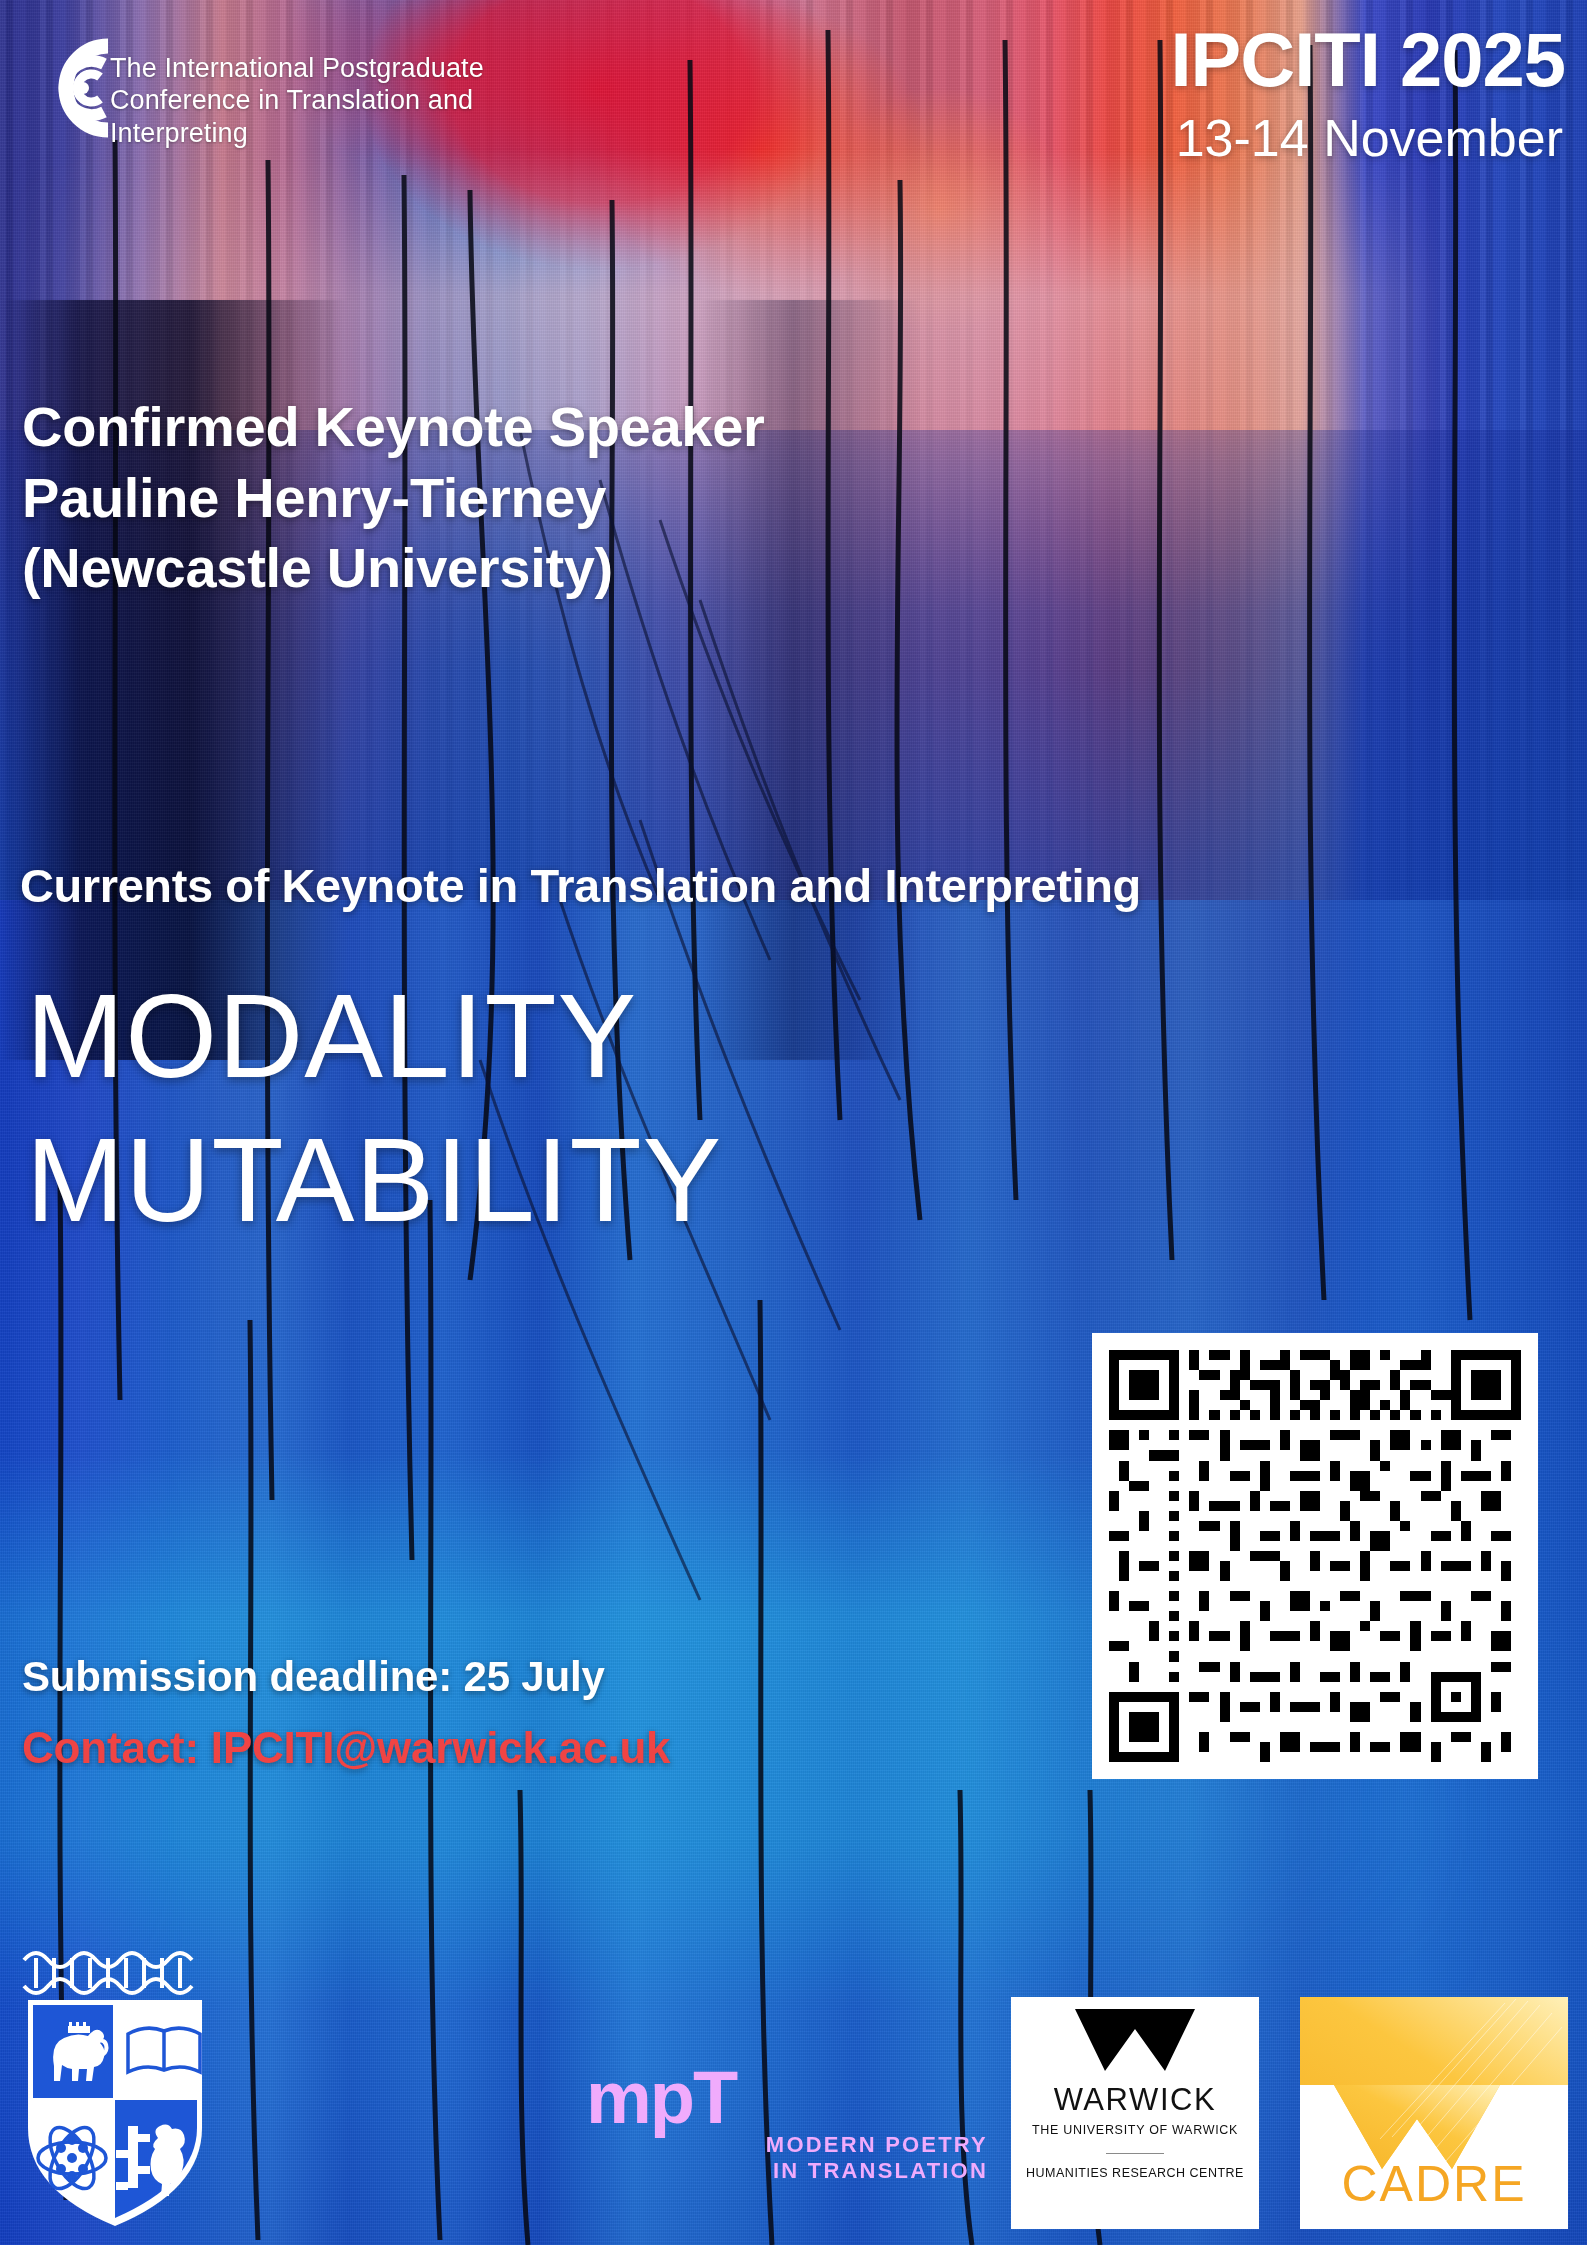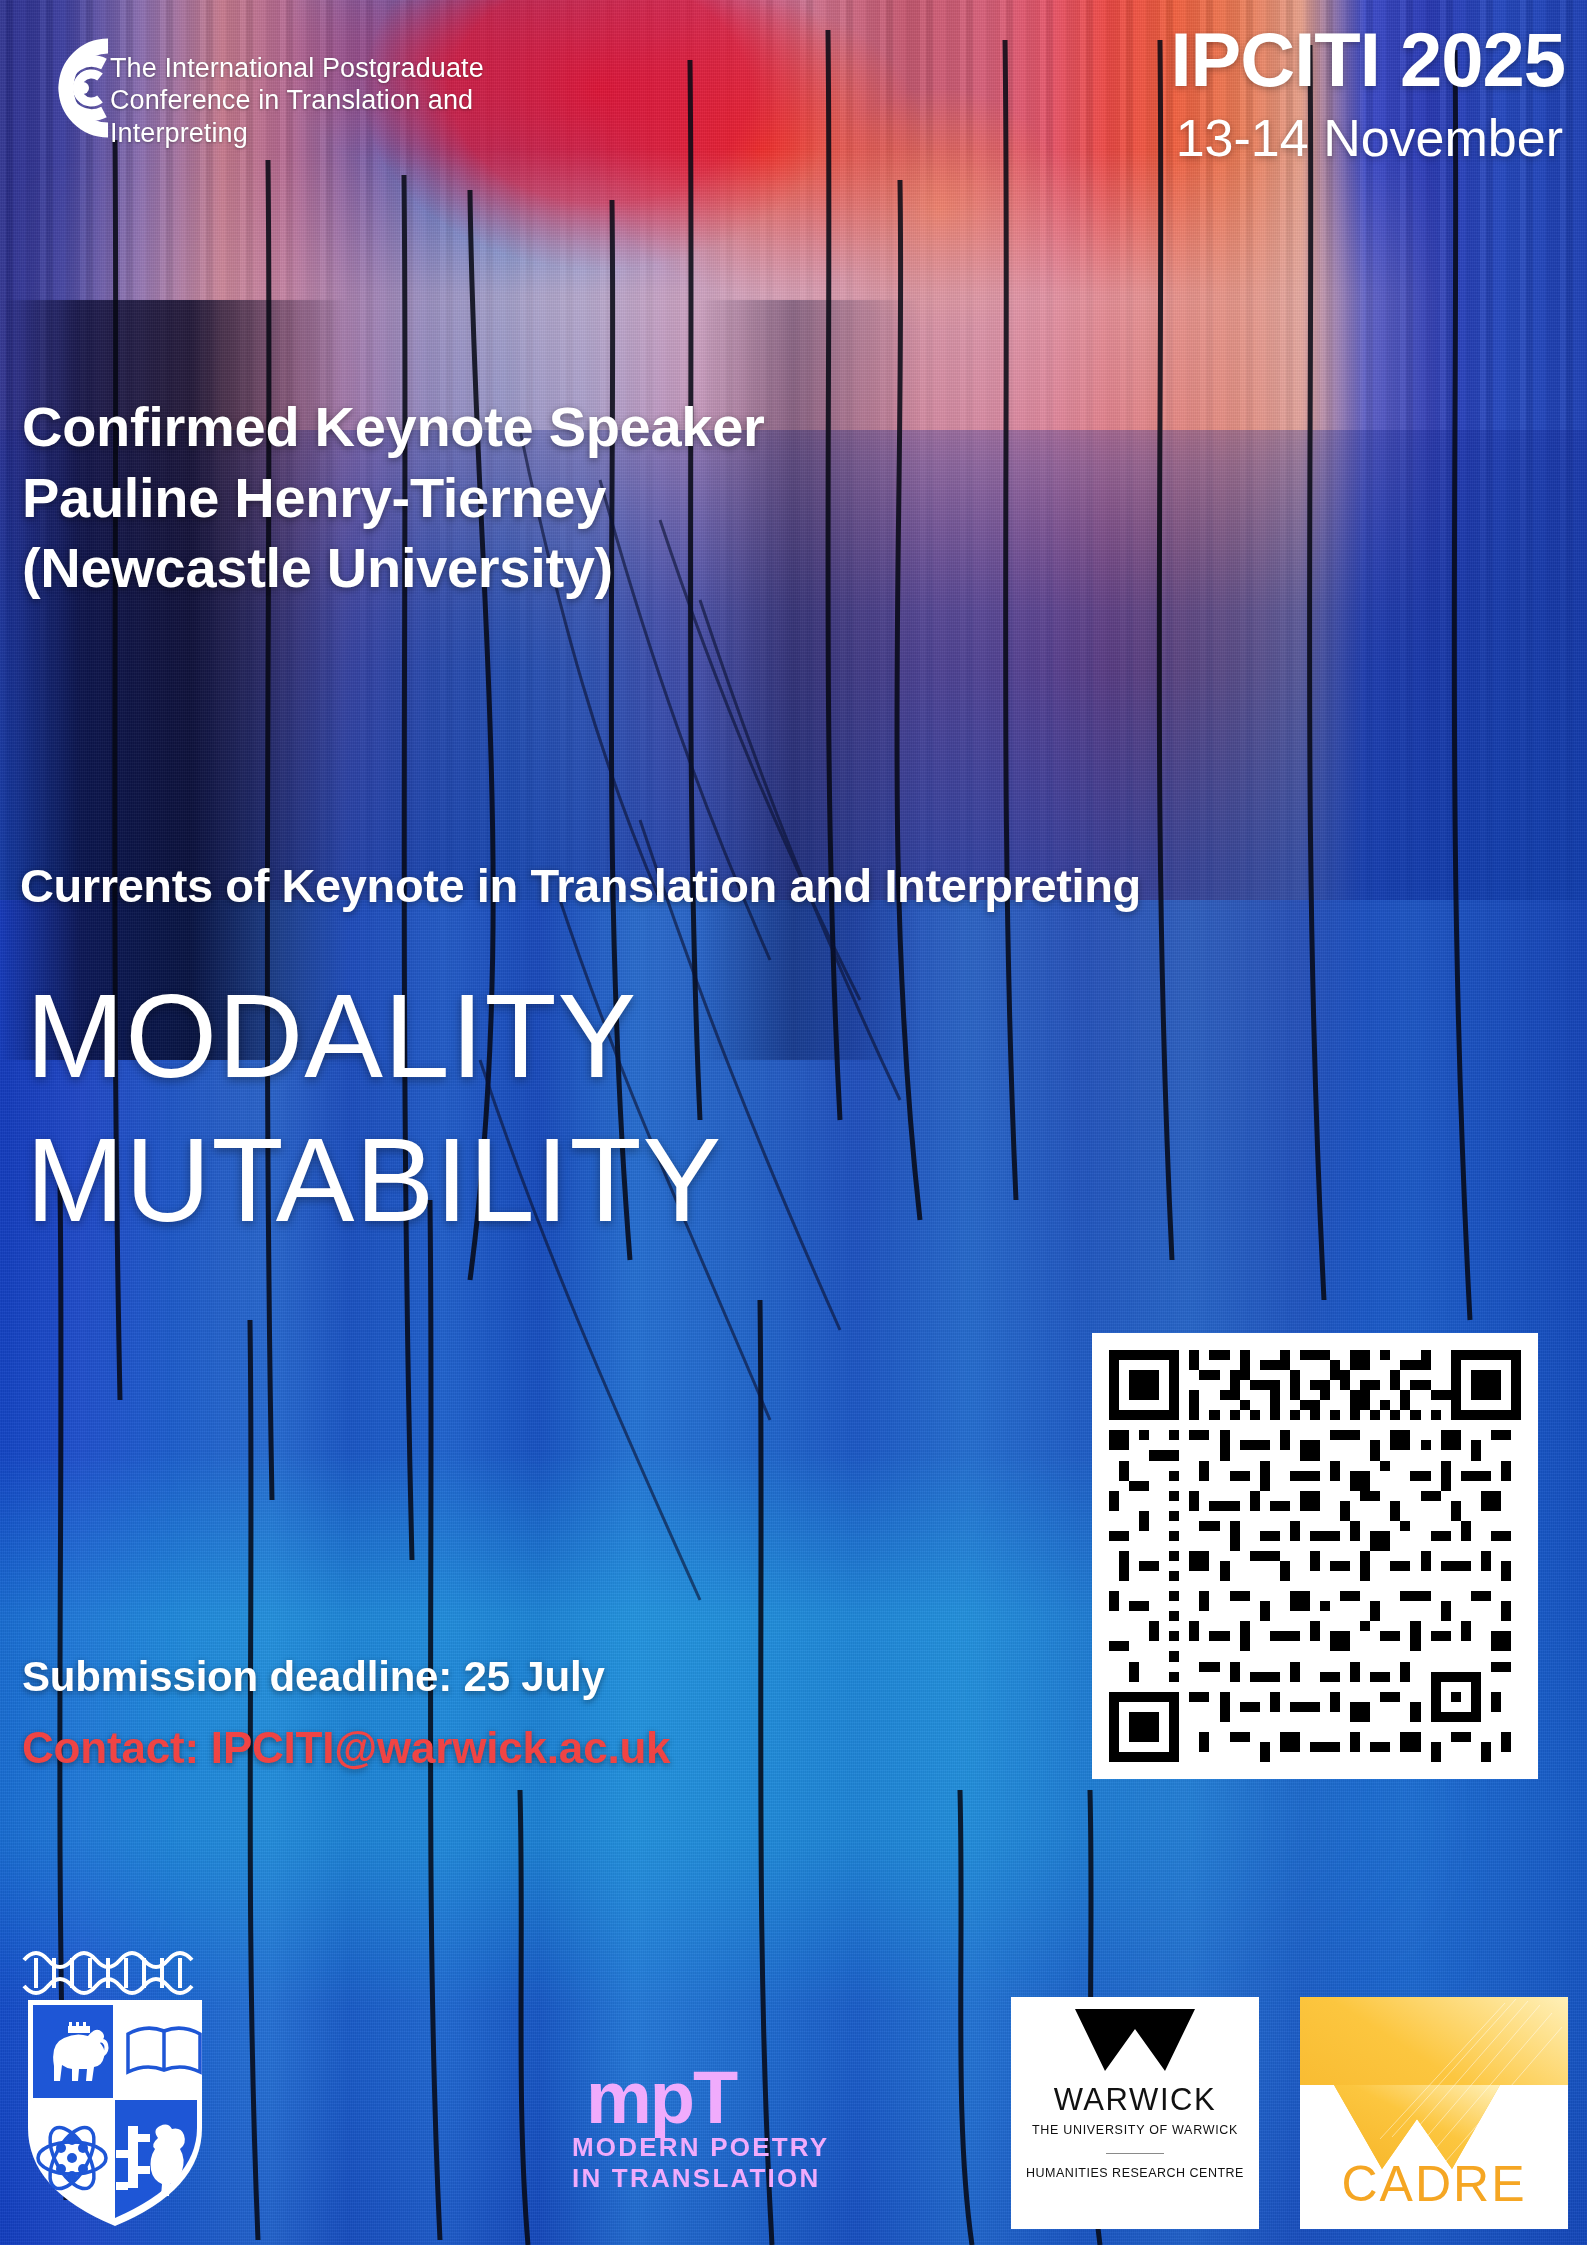--- a/index.html
+++ b/index.html
@@ -182,21 +182,21 @@
 
   .mpt{
     position:absolute;left:572px;top:2065px;width:420px;height:175px;
     color:#f0abfc;
   }
   .mpt-mark{
     font-size:74px;font-weight:700;line-height:.9;letter-spacing:-2px;
     padding-left:14px;
   }
   .mpt-sub{
-    font-size:26px;font-weight:700;line-height:1.2;
+    text-align:right;font-size:22px;font-weight:700;line-height:1.2;
     letter-spacing:2.2px;padding-right:4px;
   }
 
   .warwick{
     position:absolute;left:1011px;top:1997px;width:248px;height:232px;
     background:#fff;display:flex;flex-direction:column;align-items:center;
     justify-content:flex-start;padding-top:12px;
   }
   .warwick-w{width:120px;height:62px;}
   .warwick-w svg{display:block;width:100%;height:100%;}

